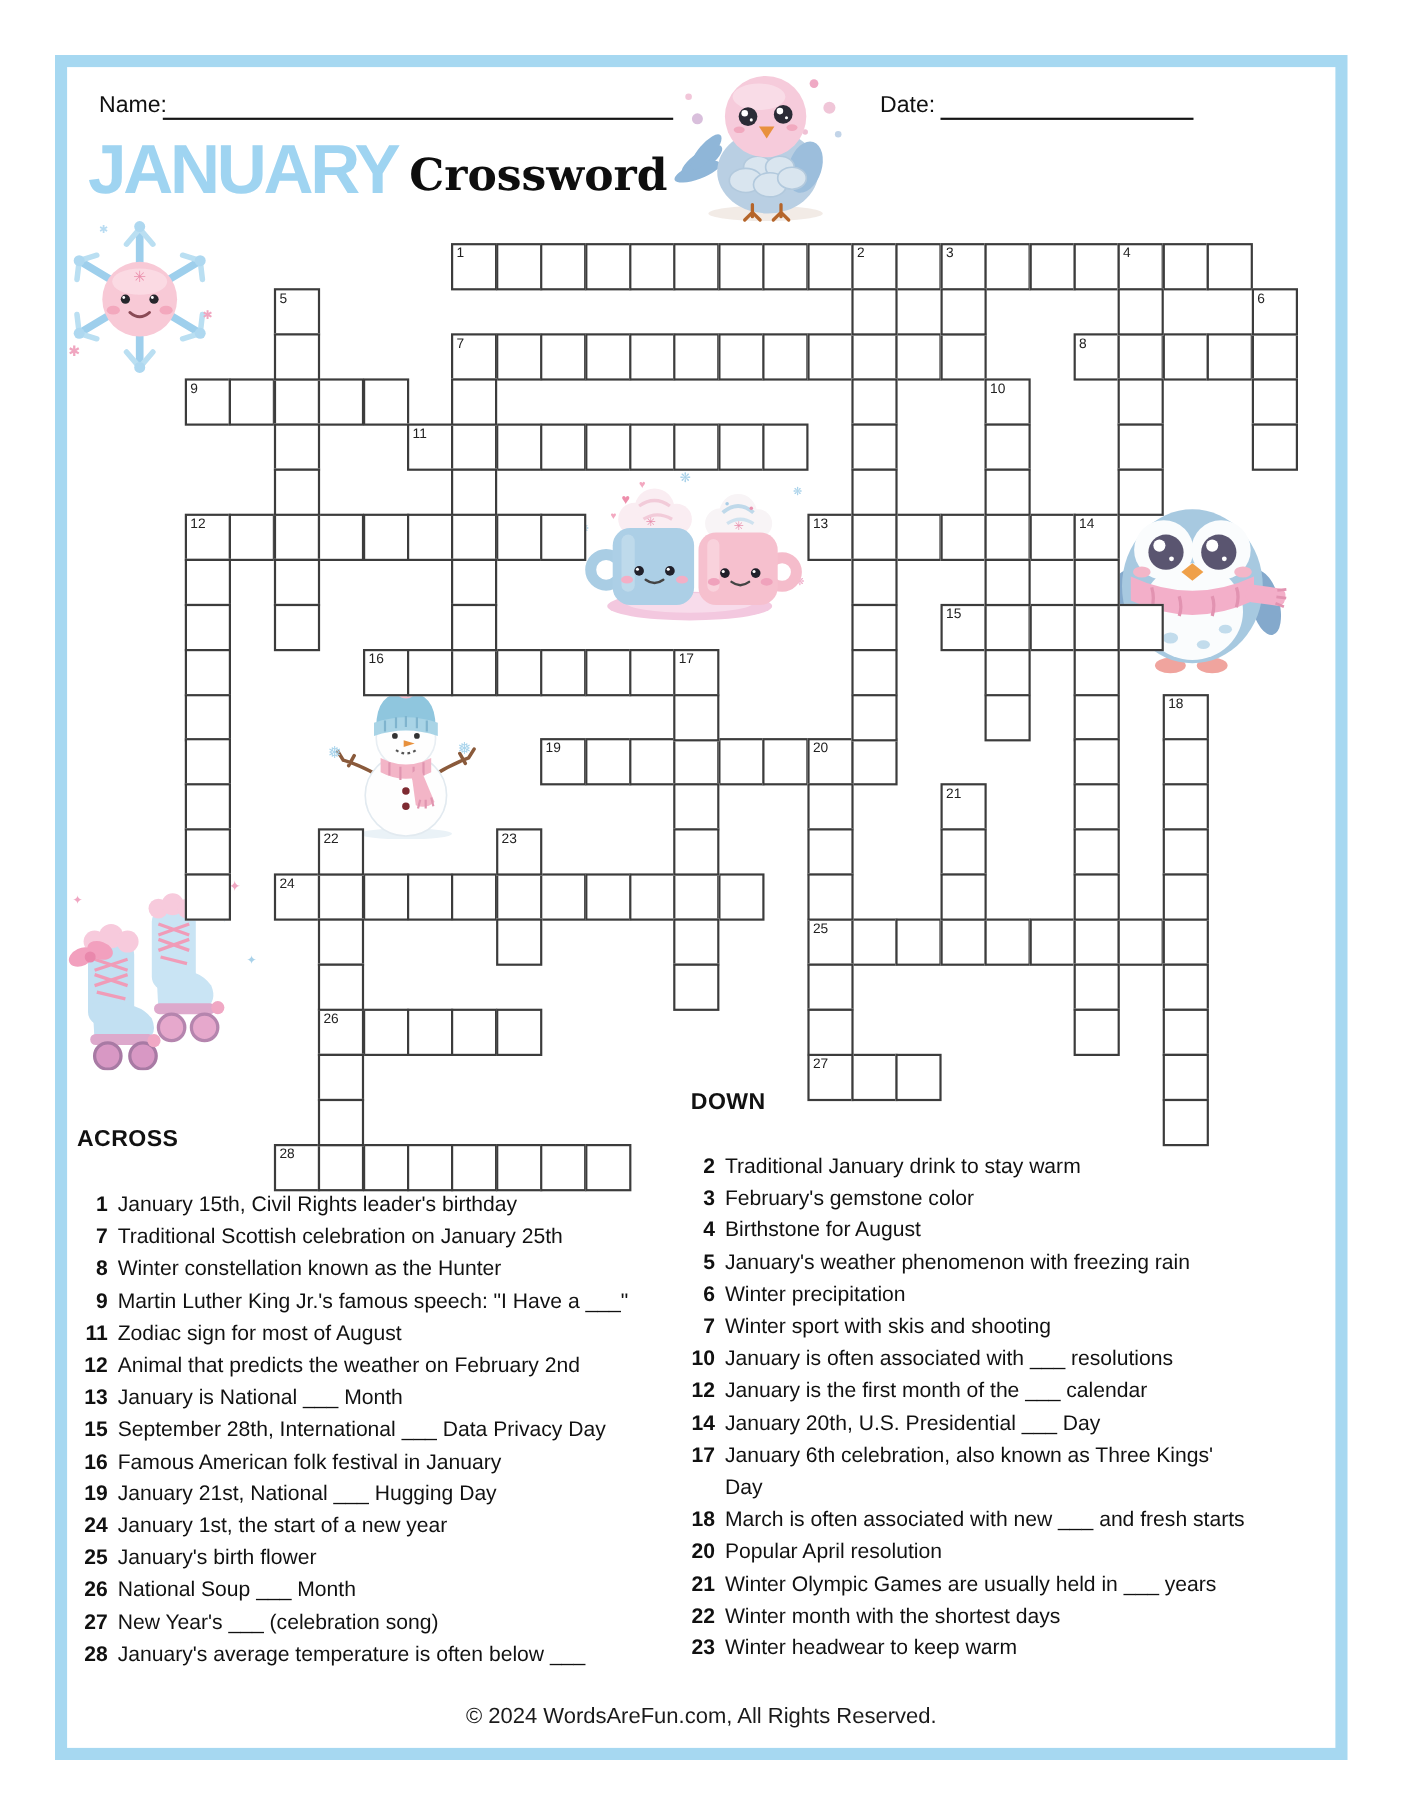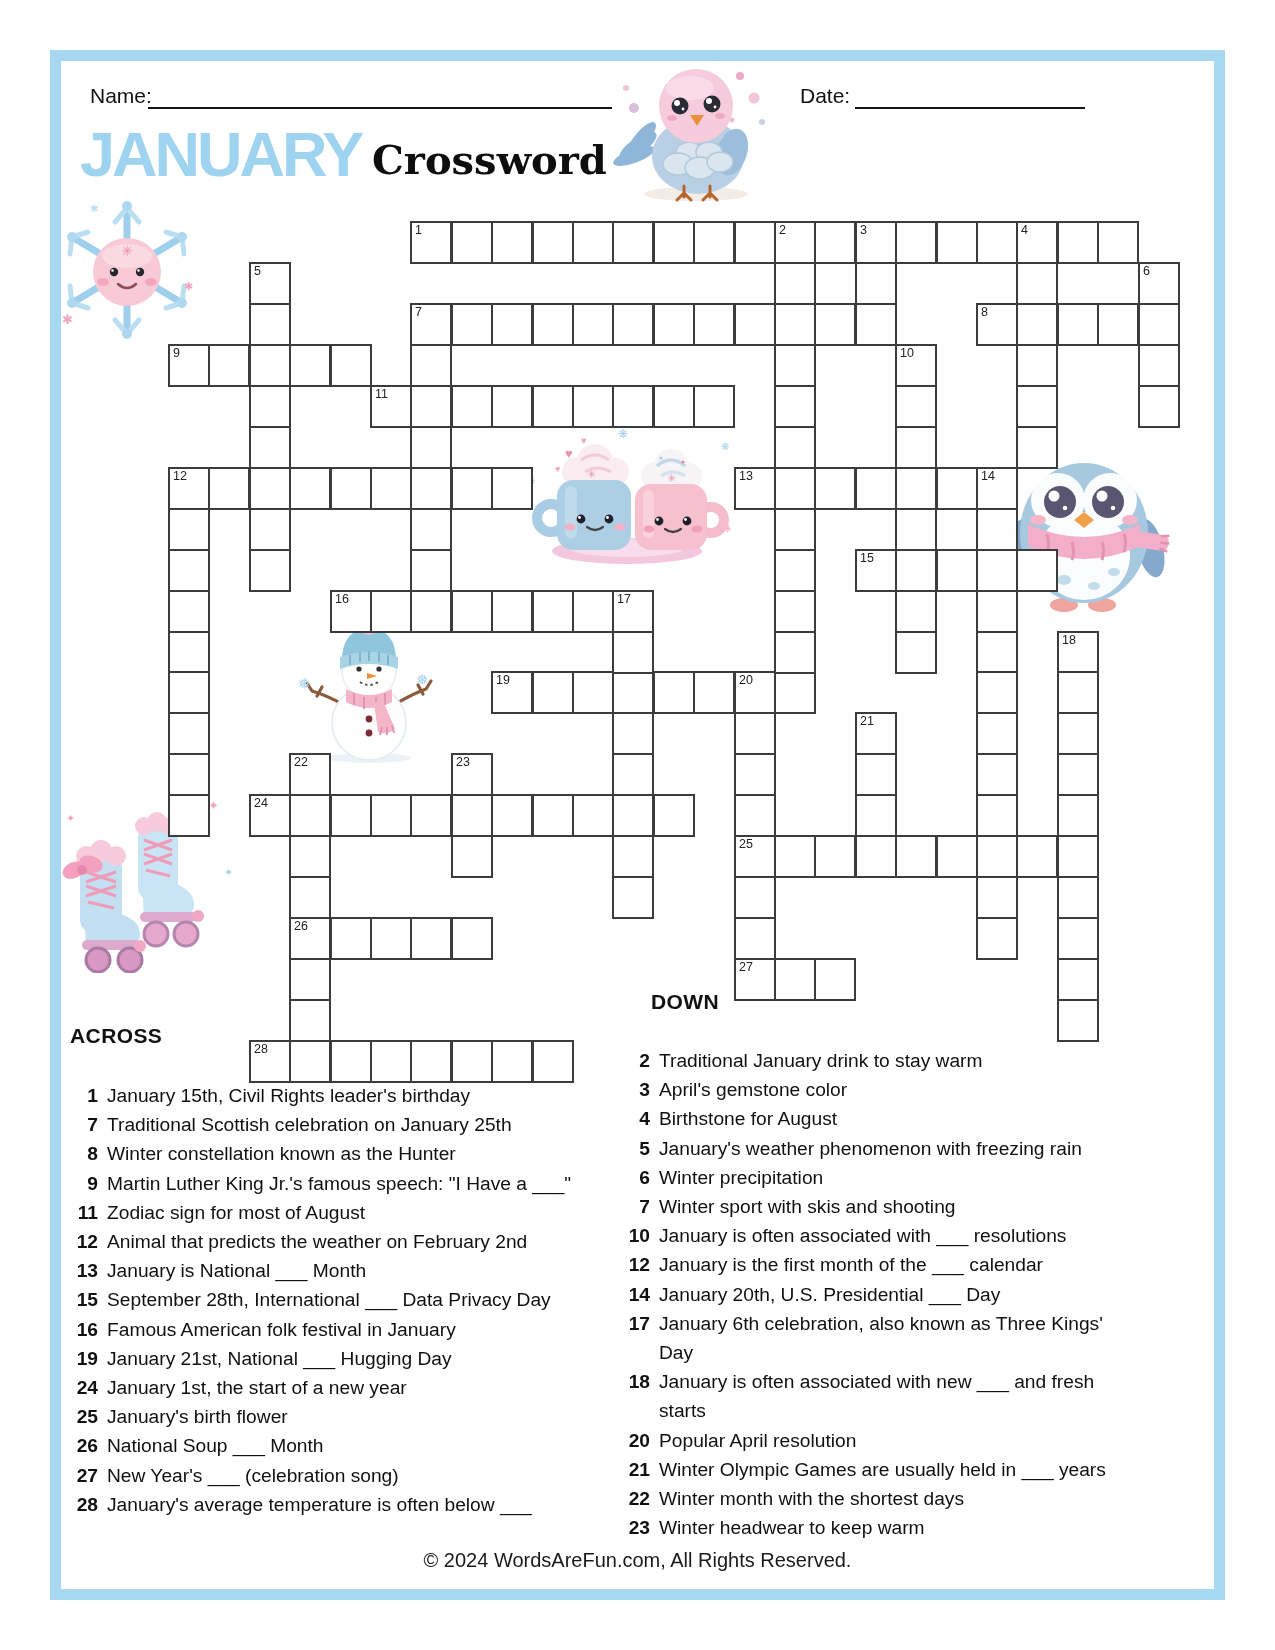--- a/index.html
+++ b/index.html
@@ -597,29 +597,29 @@
     <div class="clue">
       <span class="n">27</span>
       <span class="t">New Year's ___ (celebration song)</span>
     </div>
     <div class="clue">
       <span class="n">28</span>
       <span class="t">January's average temperature is often below ___</span>
     </div>
   </div>
 
-<div class="section-header" style="left:628px;top:990px;margin-left:23px;">DOWN</div>
+<div class="section-header" style="left:628px;top:990px;">DOWN</div>
 <div class="clues" id="down-clues">
     <div class="clue">
       <span class="n">2</span>
       <span class="t">Traditional January drink to stay warm</span>
     </div>
     <div class="clue">
       <span class="n">3</span>
-      <span class="t">April's gemstone color</span>
+      <span class="t">February's gemstone color</span>
     </div>
     <div class="clue">
       <span class="n">4</span>
       <span class="t">Birthstone for August</span>
     </div>
     <div class="clue">
       <span class="n">5</span>
       <span class="t">January's weather phenomenon with freezing rain</span>
     </div>
     <div class="clue">
@@ -641,21 +641,21 @@
     <div class="clue">
       <span class="n">14</span>
       <span class="t">January 20th, U.S. Presidential ___ Day</span>
     </div>
     <div class="clue">
       <span class="n">17</span>
       <span class="t">January 6th celebration, also known as Three Kings' Day</span>
     </div>
     <div class="clue">
       <span class="n">18</span>
-      <span class="t">January is often associated with new ___ and fresh starts</span>
+      <span class="t">March is often associated with new ___ and fresh starts</span>
     </div>
     <div class="clue">
       <span class="n">20</span>
       <span class="t">Popular April resolution</span>
     </div>
     <div class="clue">
       <span class="n">21</span>
       <span class="t">Winter Olympic Games are usually held in ___ years</span>
     </div>
     <div class="clue">

